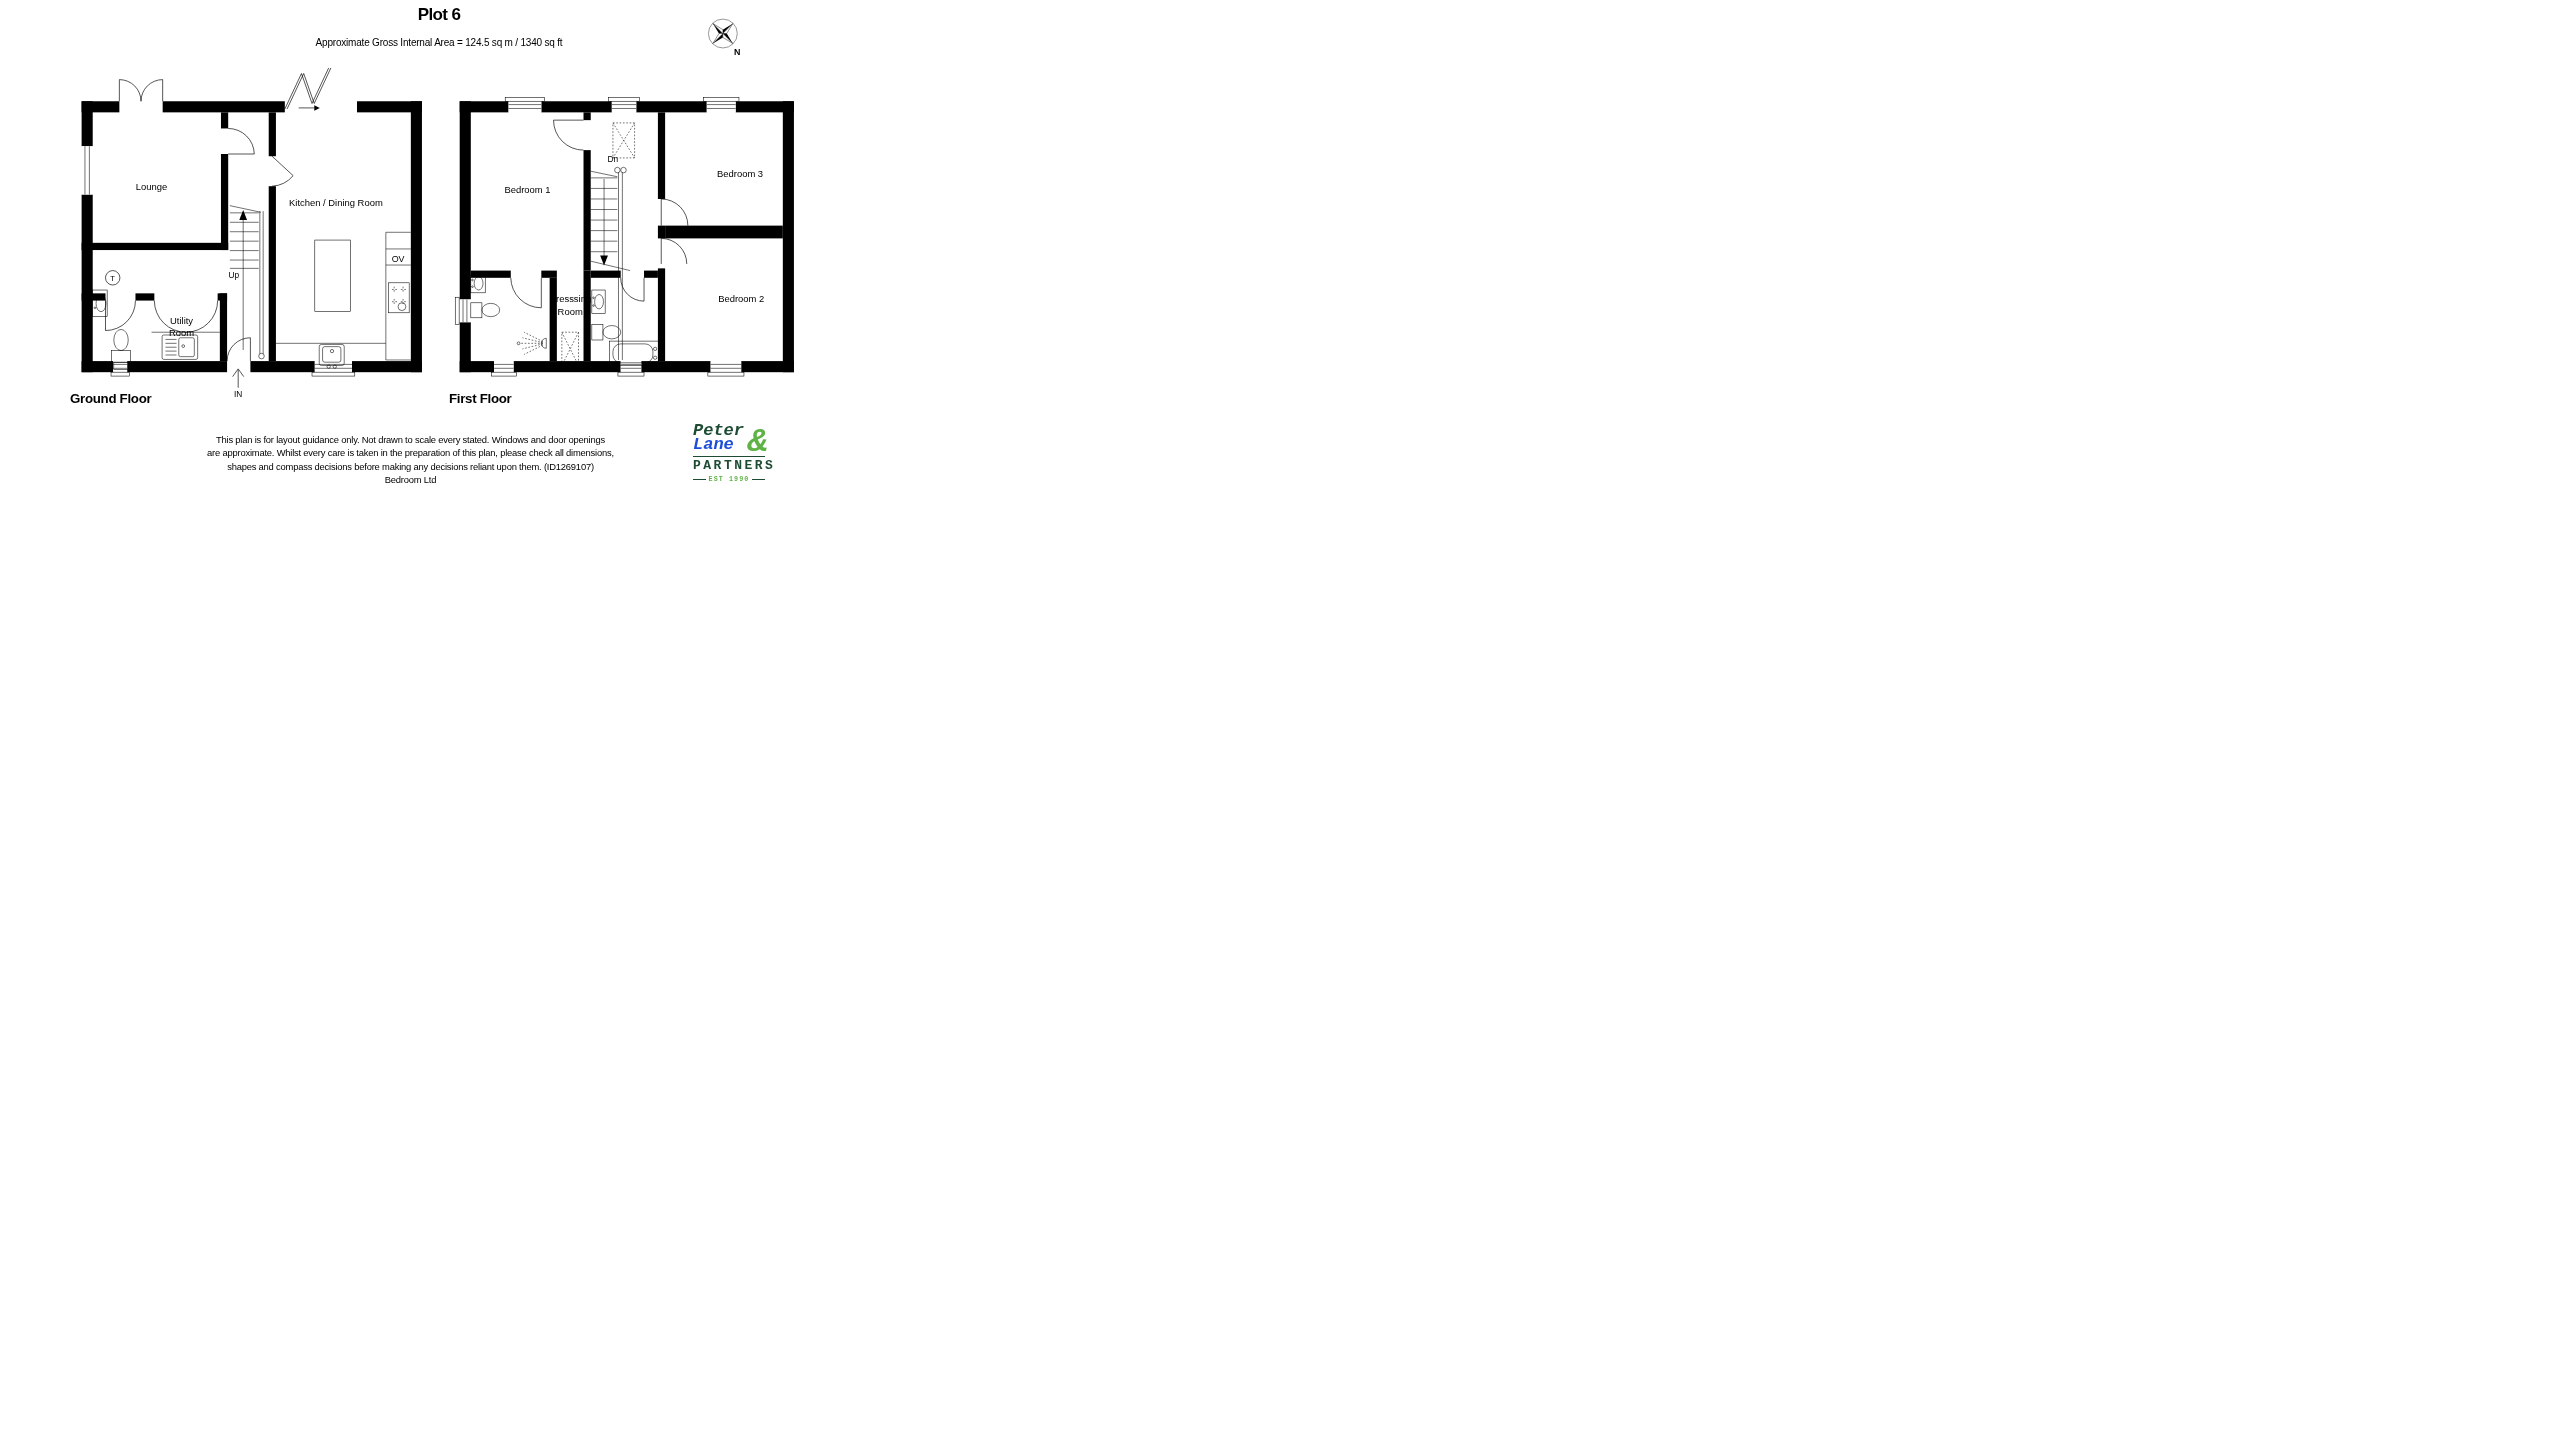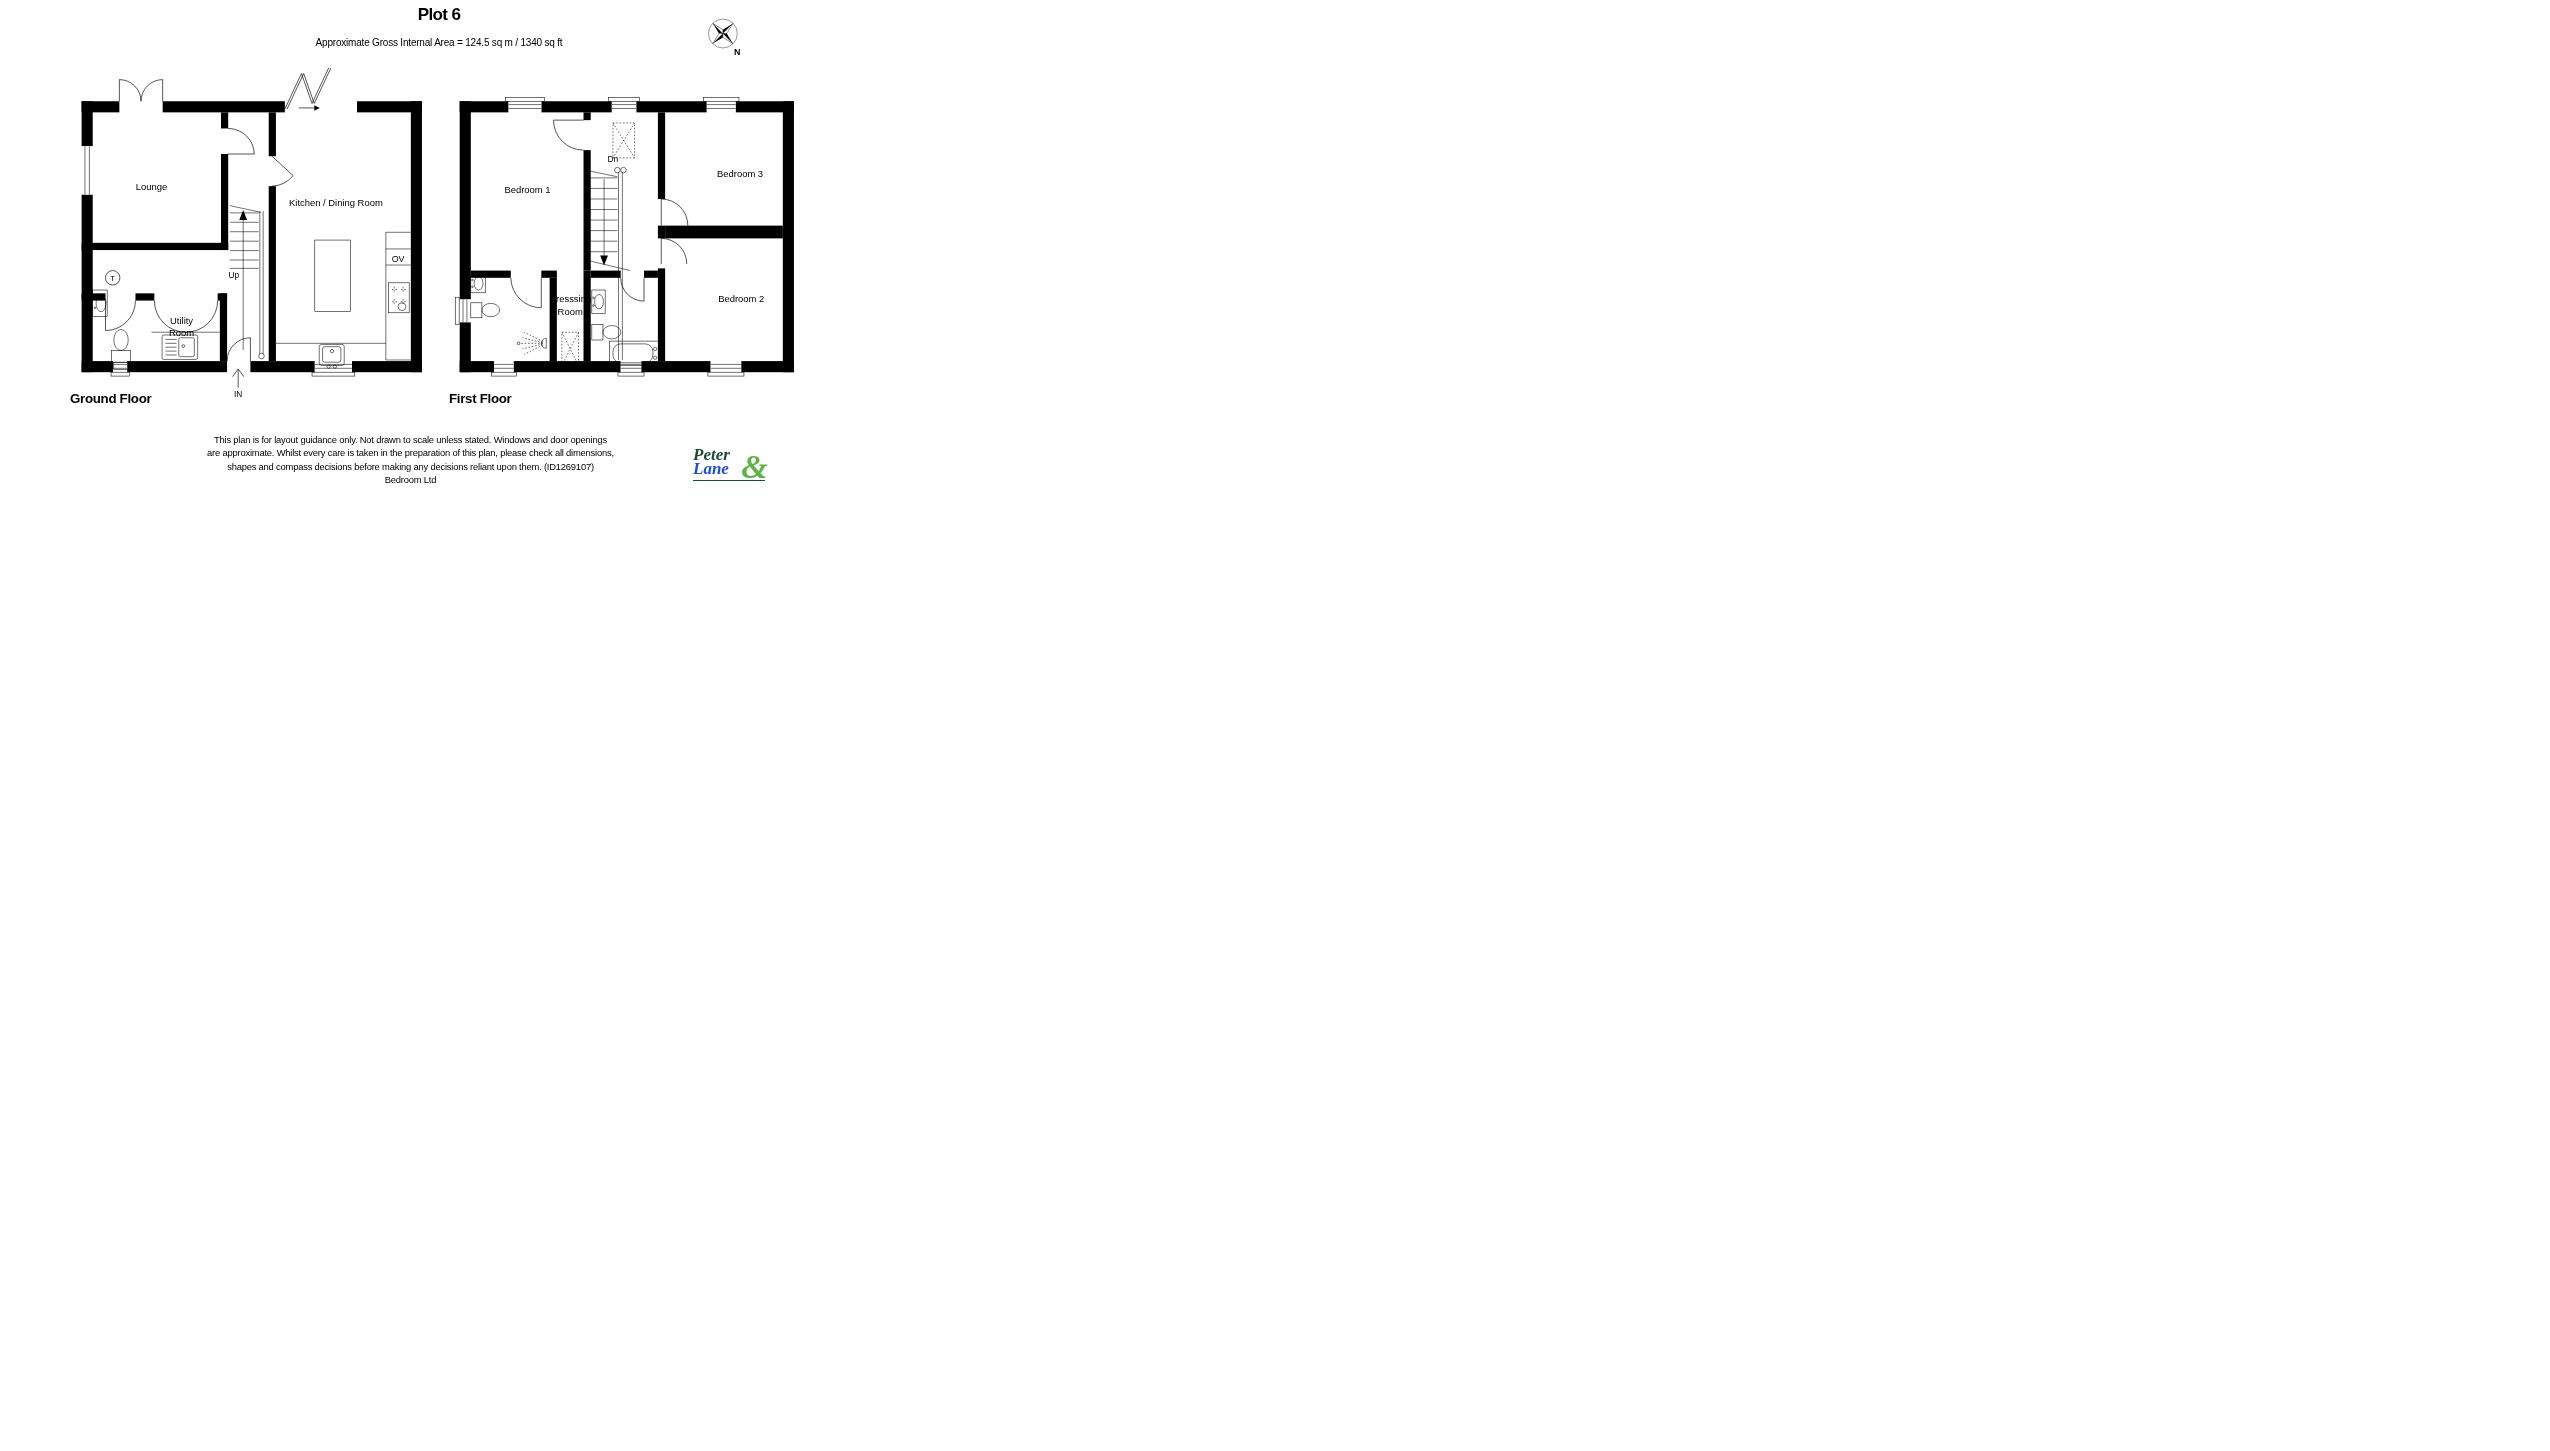--- a/index.html
+++ b/index.html
@@ -9,21 +9,21 @@
   #title{top:5px;font-size:17px;font-weight:bold;letter-spacing:-0.6px;}
   #subtitle{top:37px;font-size:10px;letter-spacing:-0.2px;}
   .floorlbl{position:absolute;top:391px;font-size:13.3px;font-weight:bold;letter-spacing:-0.3px;}
   #gf-lbl{left:70px;text-align:right;}
   #ff-lbl{left:449px;}
   #plan-svg{position:absolute;left:0;top:0;}
   .disc{position:absolute;left:83px;width:655px;top:433px;text-align:center;
         font-size:9.4px;line-height:13.3px;letter-spacing:-0.2px;}
   .credit{margin-top:0.6px;}
   
-  #logo{position:absolute;left:693px;top:448px;width:77px;font-family:Liberation Serif, serif;}
+  #logo{position:absolute;left:693px;top:424px;width:77px;font-family:Liberation Mono, monospace;}
   #logo .nm{font-style:italic;font-weight:bold;font-size:17px;line-height:14.4px;display:block;}
   #logo .amp{position:absolute;right:2.2px;top:2.2px;font-size:34px;font-style:italic;font-weight:bold;line-height:33px;}
   #logo .rule{border-top:1.1px solid;margin:2.8px 0 1.7px 0;width:72px;}
   #logo .partners{font-size:13px;letter-spacing:2.5px;font-weight:bold;}
   #logo .estrow{display:flex;align-items:center;width:72px;margin-top:2.2px;}
   #logo .estrow .dash{flex:1;border-top:1.1px solid;}
   #logo .est{font-size:6.7px;font-weight:bold;letter-spacing:1.1px;padding:0 2.2px;}
   svg text{font-family:"Liberation Sans", sans-serif;fill:#000;}
   .wall{fill:#000;stroke:none;}
   .thin{fill:none;stroke:#000;stroke-width:1.2;}
@@ -385,21 +385,21 @@
       <text class="roomtxt" x="950" y="347" text-anchor="middle">Bedroom 1</text>
       <text class="roomtxt" x="1333" y="318" text-anchor="middle">Bedroom 3</text>
       <text class="roomtxt" x="1335" y="543" text-anchor="middle">Bedroom 2</text>
       <text class="roomtxt" x="1027" y="544" text-anchor="middle">Dresssing</text>
       <text class="roomtxt" x="1027" y="567" text-anchor="middle">Room</text>
       <text class="smalltxt" x="1104" y="292" text-anchor="middle">Dn</text>
     </g>
   </svg>
 
   <div class="disc">
-    <div>This plan is for layout guidance only. Not drawn to scale unless stated. Windows and door openings</div>
+    <div>This plan is for layout guidance only. Not drawn to scale every stated. Windows and door openings</div>
     <div>are approximate. Whilst every care is taken in the preparation of this plan, please check all dimensions,</div>
     <div>shapes and compass decisions before making any decisions reliant upon them. (ID1269107)</div>
     <div class="credit">Bedroom Ltd</div>
   </div>
 
   <div id="logo">
     <span class="nm" style="color: rgb(30, 75, 51);">Peter</span>
     <span class="nm" style="color: #1d4ed8;">Lane</span>
     <span class="amp" style="color: rgb(95, 179, 70);">&amp;</span>
     <div class="rule" style="border-color: rgb(30, 75, 51);"></div>

